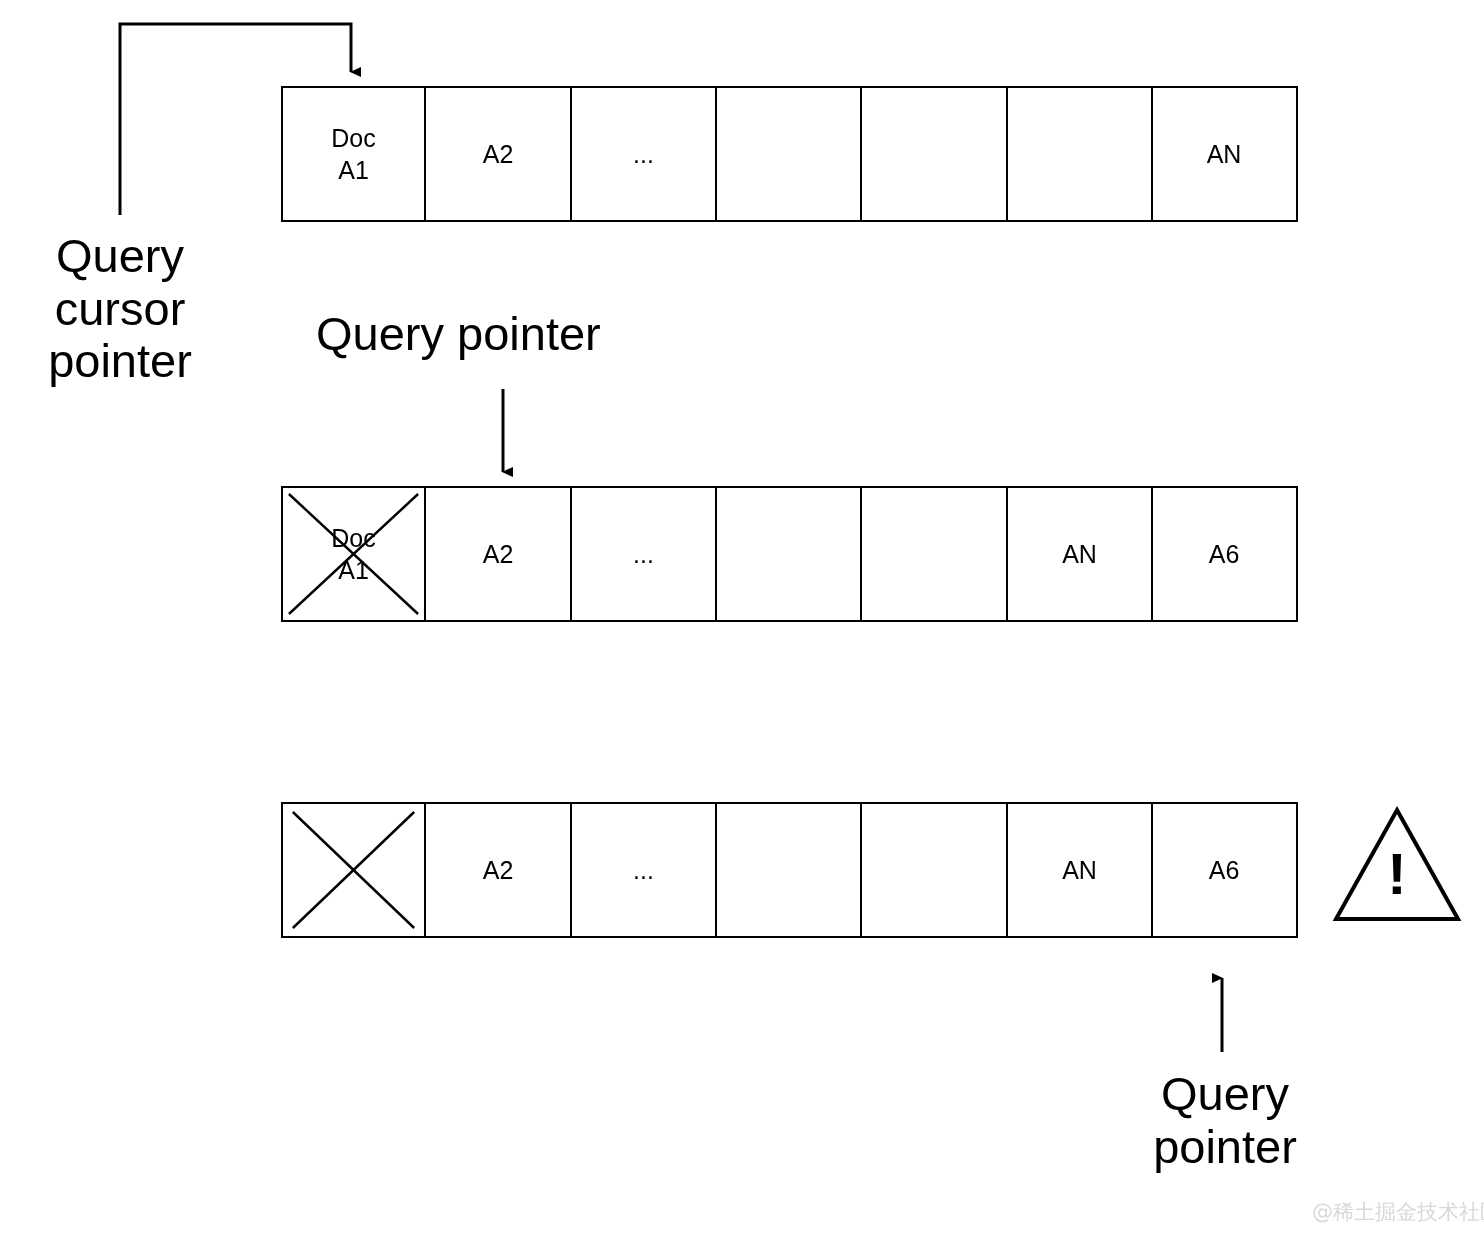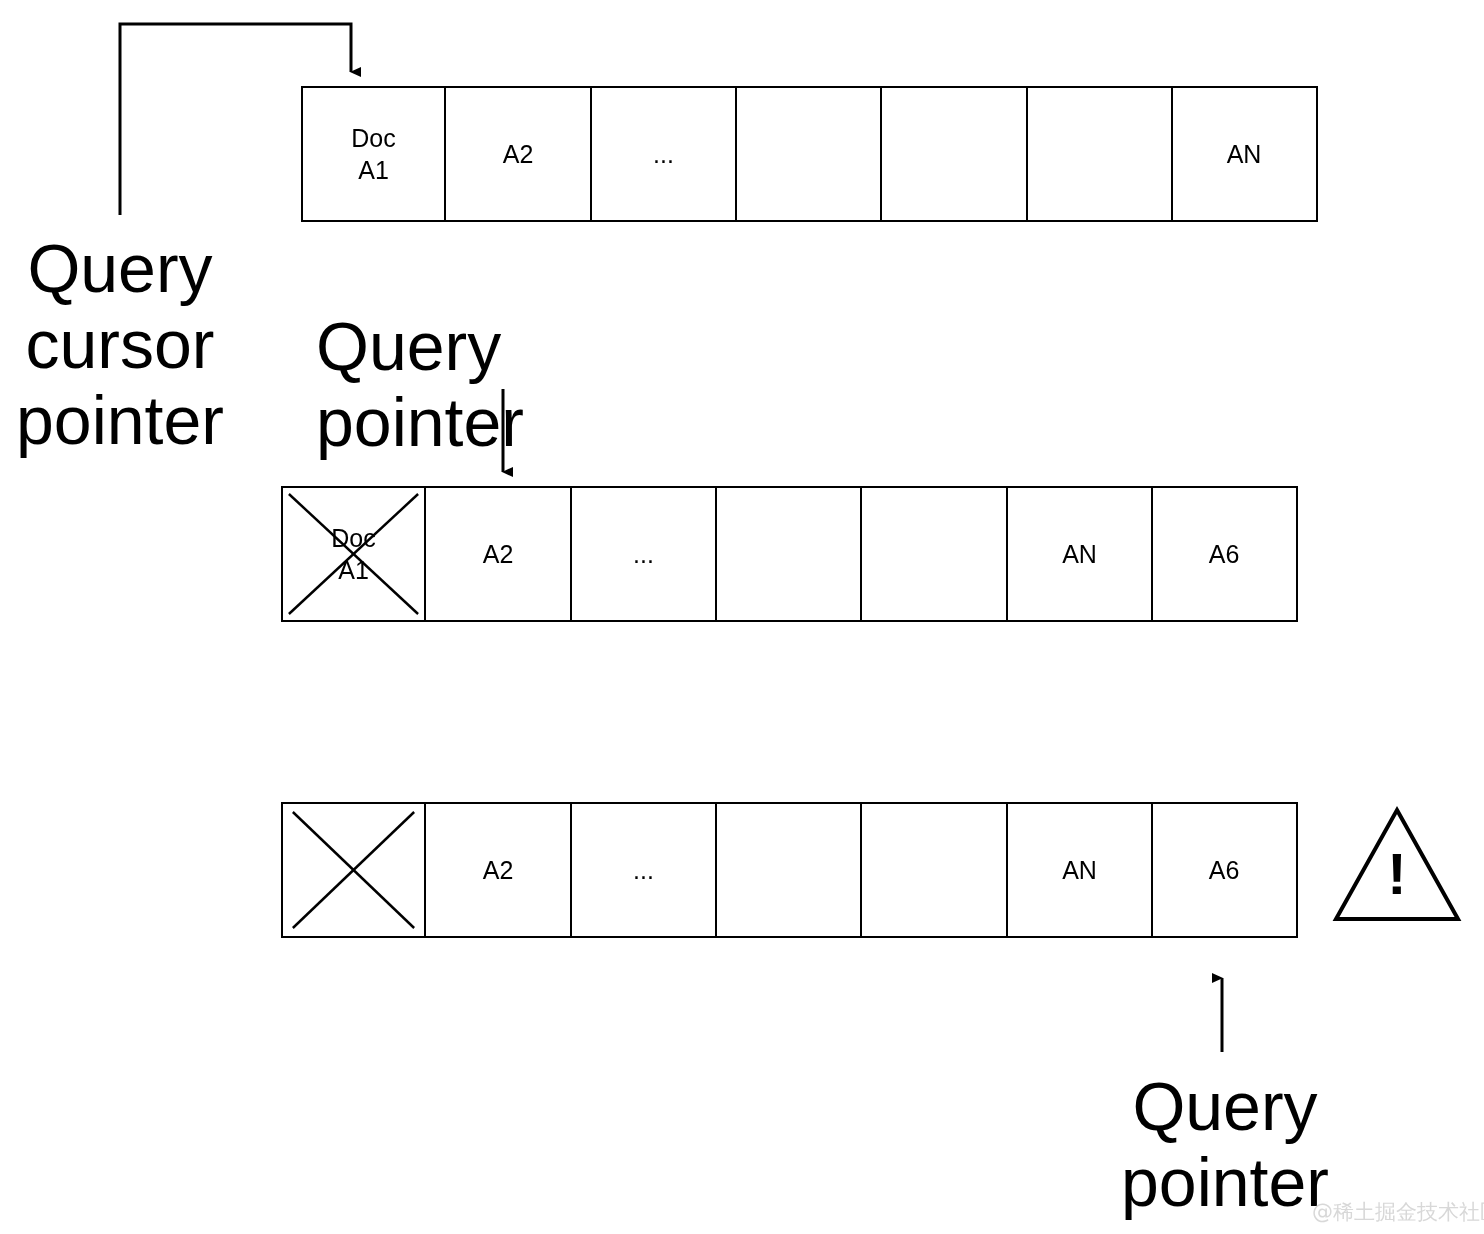--- a/index.html
+++ b/index.html
@@ -46,21 +46,21 @@
   .cross-overlay {
     position: absolute;
     left: 0; top: 0;
     width: 100%; height: 100%;
     pointer-events: none;
   }
 
   
   .label {
     position: absolute;
-    font-size: 68px;
+    font-size: 47px;
     line-height: 1.12;
     text-align: center;
     white-space: pre-line;
     letter-spacing: 0px;
   }
 
   
   #overlay {
     position: absolute;
     left: 0; top: 0;
@@ -76,21 +76,21 @@
     color: #d8d8d8;
     font-family: "DejaVu Sans", sans-serif;
     white-space: nowrap;
   }
 </style>
 </head>
 <body>
 
 <div id="canvas">
 
-  <div class="array-row" id="row-0" style="left:281px; top:86px; width:1017px; height:136px;margin-left:20px;">
+  <div class="array-row" id="row-0" style="left:281px; top:86px; width:1017px; height:136px;">
     <div class="cell" style="width:143px">
       <span class="cell-text">Doc
 A1</span>
     </div>
     <div class="cell" style="width:146px">
       <span class="cell-text">A2</span>
     </div>
     <div class="cell" style="width:145px">
       <span class="cell-text">...</span>
     </div>

